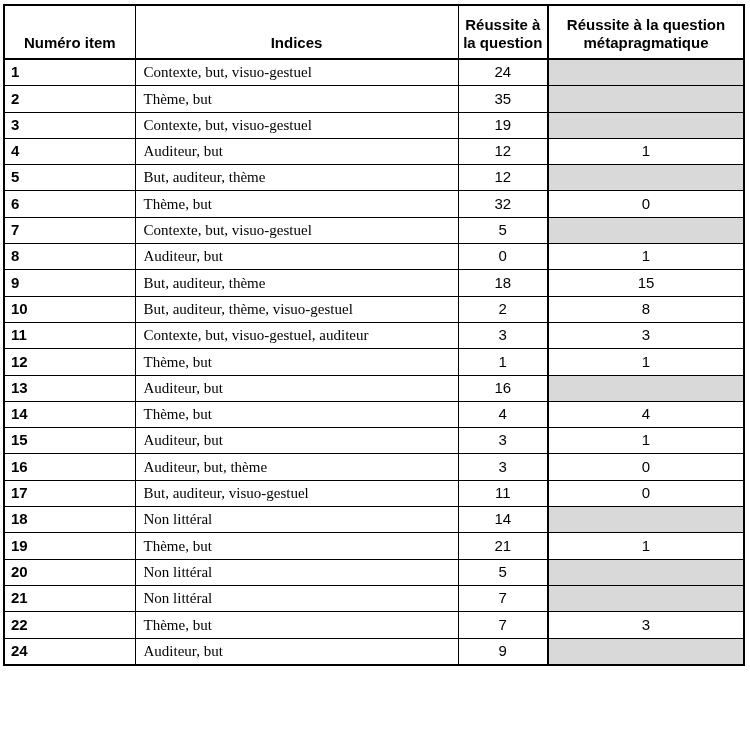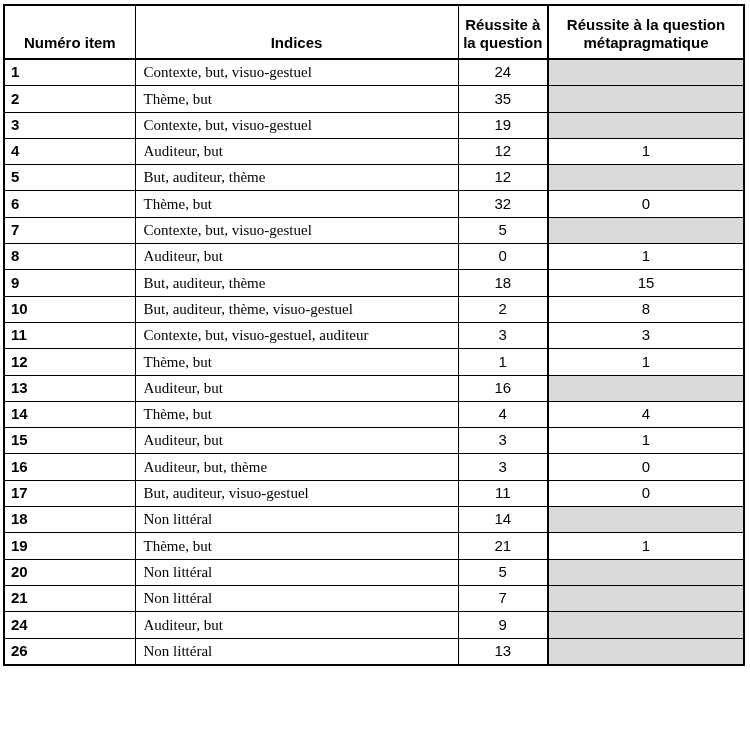--- a/index.html
+++ b/index.html
@@ -188,25 +188,25 @@
         <td class="c-reussite">5</td>
         <td class="c-meta shaded"></td>
       </tr>
       <tr>
         <td class="c-item">21</td>
         <td class="c-indices">Non littéral</td>
         <td class="c-reussite">7</td>
         <td class="c-meta shaded"></td>
       </tr>
       <tr>
+        <td class="c-item">22</td>
+        <td class="c-indices">Thème, but</td>
+        <td class="c-reussite">7</td>
+        <td class="c-meta">3</td>
+      </tr>
+      <tr>
         <td class="c-item">24</td>
         <td class="c-indices">Auditeur, but</td>
         <td class="c-reussite">9</td>
-        <td class="c-meta shaded"></td>
-      </tr>
-      <tr>
-        <td class="c-item">26</td>
-        <td class="c-indices">Non littéral</td>
-        <td class="c-reussite">13</td>
         <td class="c-meta shaded"></td>
       </tr>
     </tbody>
 </table>
 
 </body></html>

